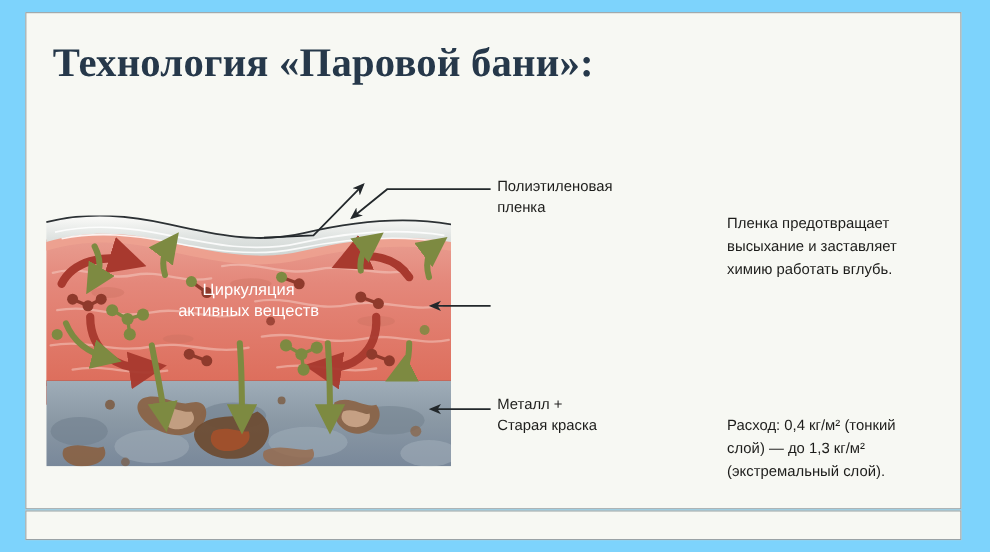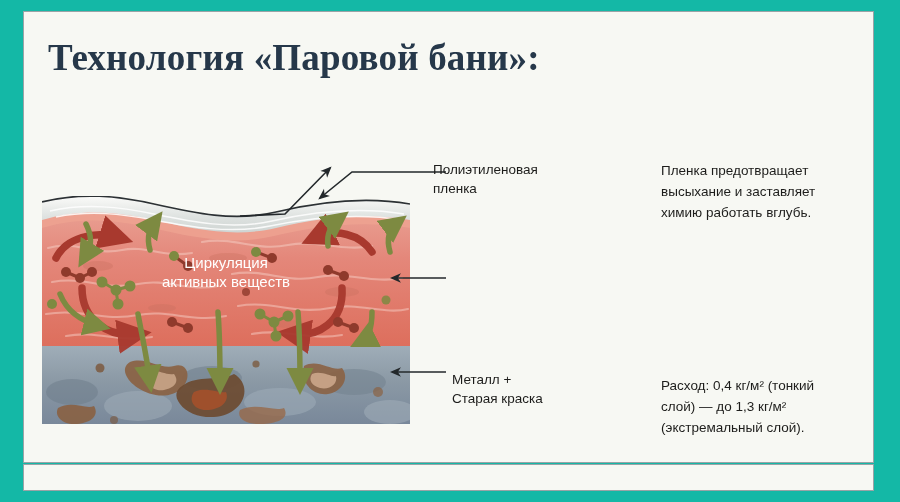--- a/index.html
+++ b/index.html
@@ -10,21 +10,21 @@
   body {
     width: 900px;
     height: 502px;
     overflow: hidden;
     font-family: "Liberation Sans", sans-serif;
   }
   #slide {
     position: relative;
     width: 900px;
     height: 502px;
-    background: #14b8a6;
+    background: #7dd3fc;
   }
   
   .frame-main {
     position: absolute;
     left: 23px;
     top: 11px;
     width: 851px;
     height: 452px;
     border: 1.5px solid #9aa3a6;
     background: #f7f8f3;
@@ -63,33 +63,34 @@
     height: 228px;
   }
   
   .callout {
     position: absolute;
     font-size: 13.5px;
     line-height: 1.42;
     color: #1d1d1b;
     white-space: pre-line;
   }
-  .callout.c1 { left: 433px; top: 160px; width: 170px; }
+  .callout.c1 { left: 452px; top: 160px; width: 170px; }
   .callout.c2 { left: 452px; top: 265px; width: 170px; }
-  .callout.c3 { left: 452px; top: 358px; width: 170px; margin-top: 12px; }
+  .callout.c3 { left: 452px; top: 358px; width: 170px; }
   
   .note {
     position: absolute;
     font-size: 13.5px;
     line-height: 1.55;
     color: #1d1d1b;
     white-space: pre-line;
+    margin-top: 32px;
   }
   .note.n1 { left: 661px; top: 161px; width: 205px; }
-  .note.n2 { left: 661px; top: 376px; width: 212px; }
+  .note.n2 { left: 661px; top: 345px; width: 212px; }
 </style>
 </head>
 <body>
 
 <div id="slide">
 
   <div class="frame-main"></div>
   <div class="frame-strip"></div>
 
   <div class="title">

